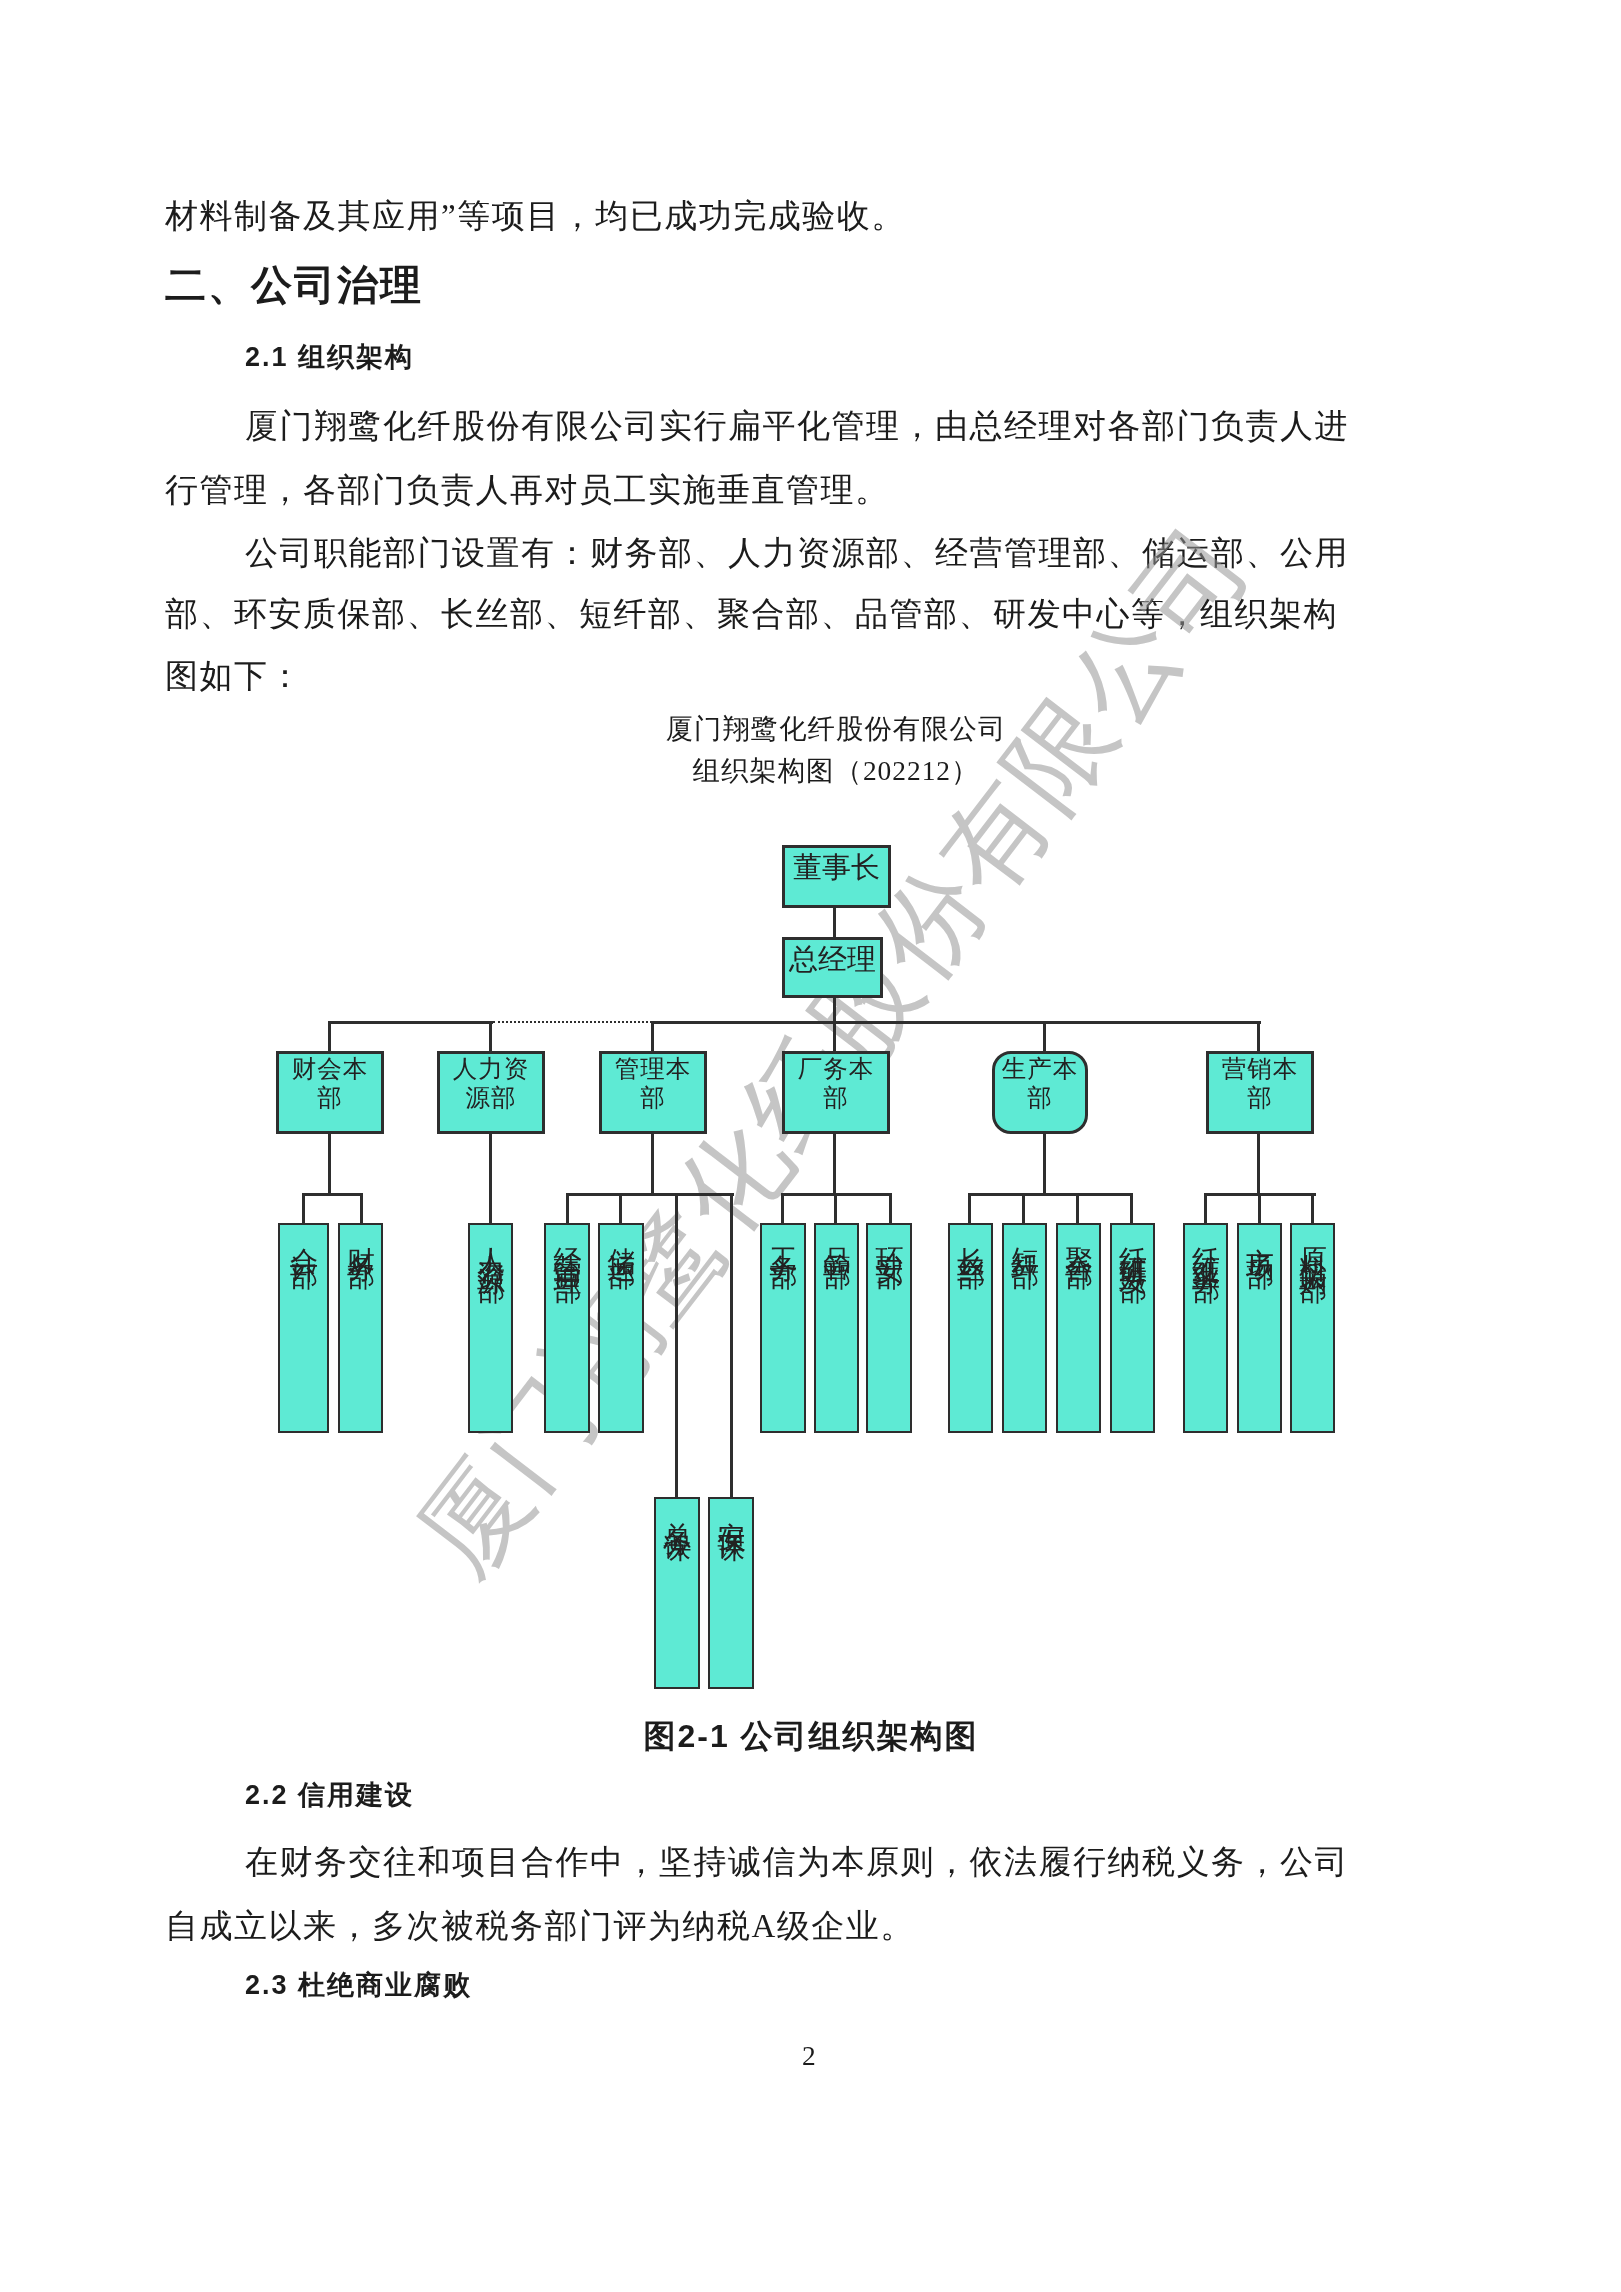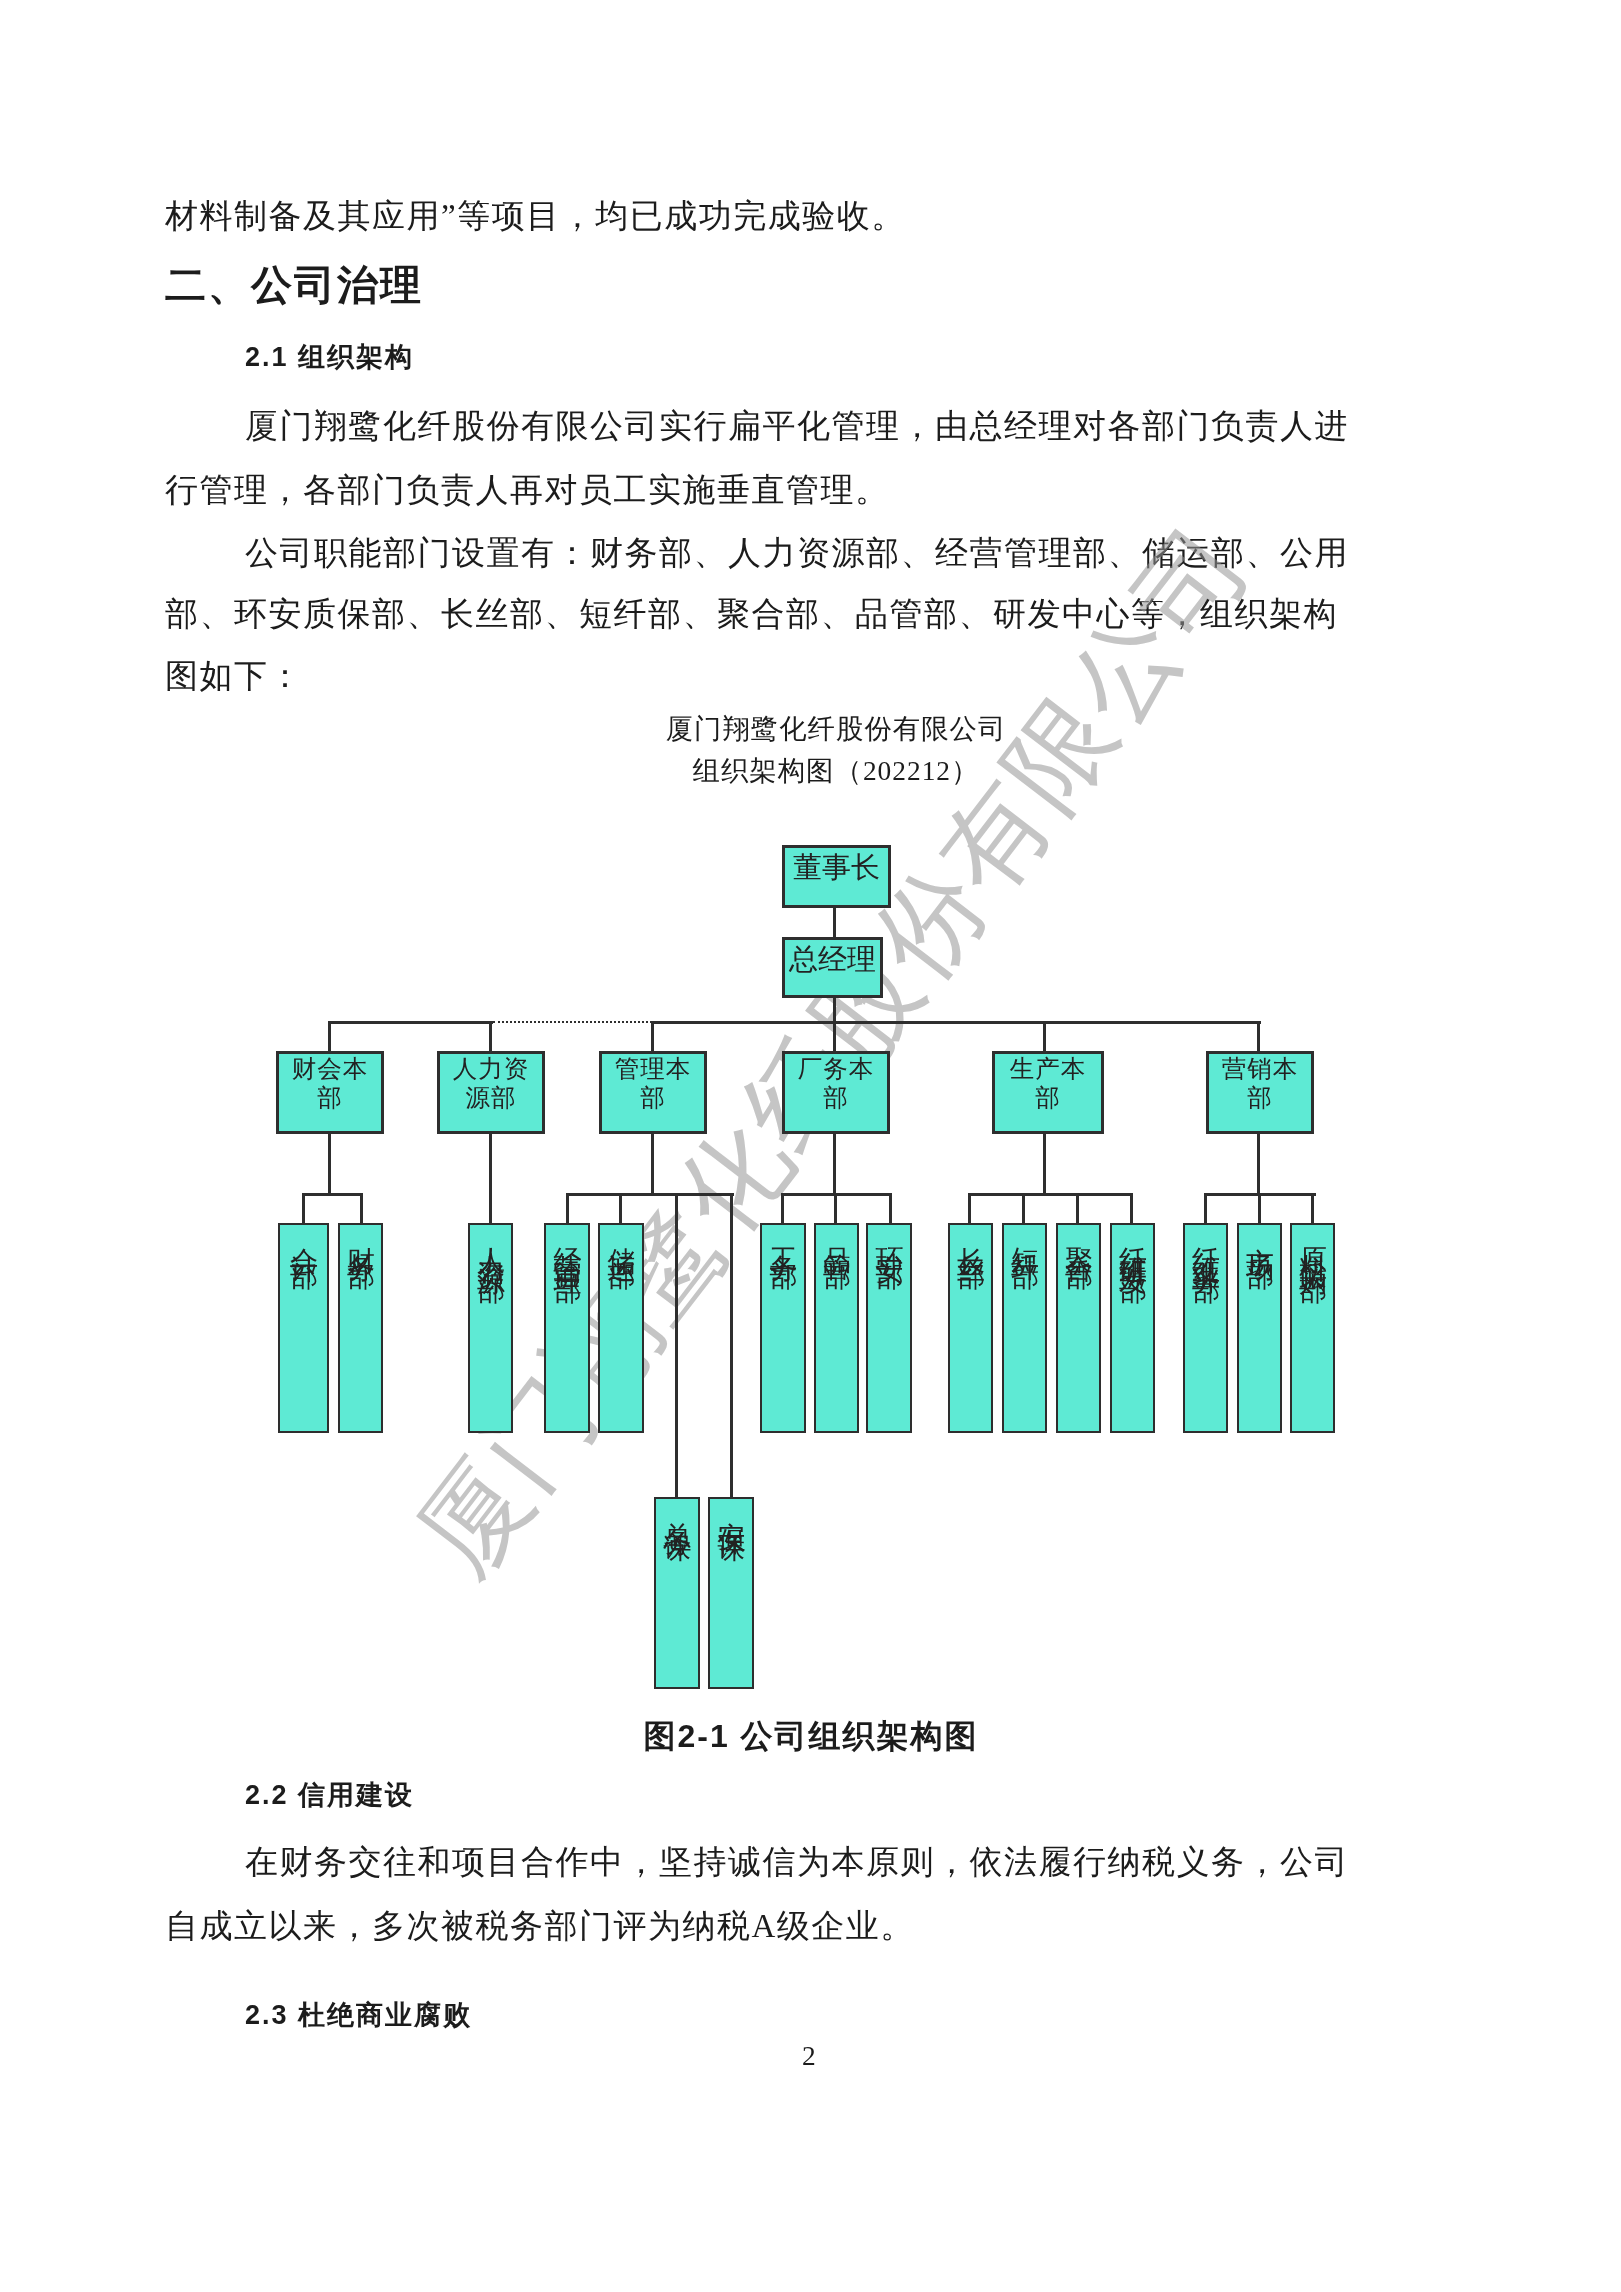--- a/index.html
+++ b/index.html
@@ -57,21 +57,21 @@
   <div class="abs h-black h-sub" style="left:245px; top:339px;">2.1 组织架构</div>
   <div class="abs body-text" style="left:245px; top:404px;">厦门翔鹭化纤股份有限公司实行扁平化管理，由总经理对各部门负责人进</div>
   <div class="abs body-text" style="left:165px; top:468px;">行管理，各部门负责人再对员工实施垂直管理。</div>
   <div class="abs body-text" style="left:245px; top:531px;">公司职能部门设置有：财务部、人力资源部、经营管理部、储运部、公用</div>
   <div class="abs body-text" style="left:165px; top:592px;">部、环安质保部、长丝部、短纤部、聚合部、品管部、研发中心等，组织架构</div>
   <div class="abs body-text" style="left:165px; top:654px;">图如下：</div>
 
   <div class="abs h-black h-sub" style="left:245px; top:1777px;">2.2 信用建设</div>
   <div class="abs body-text" style="left:245px; top:1840px;">在财务交往和项目合作中，坚持诚信为本原则，依法履行纳税义务，公司</div>
   <div class="abs body-text" style="left:165px; top:1904px;">自成立以来，多次被税务部门评为纳税A级企业。</div>
-  <div class="abs h-black h-sub" style="left:245px; top:1967px;margin-top:30px;">2.3 杜绝商业腐败</div>
+  <div class="abs h-black h-sub" style="left:245px; top:1967px;">2.3 杜绝商业腐败</div>
 
   <div class="abs pagenum" style="left:802px; top:2041px;">2</div>
 
   <div class="chart-layer">
 
     <div class="abs chart-title" style="left:542px; top:708px; width:588px;">
       <div>厦门翔鹭化纤股份有限公司</div>
       <div>组织架构图（202212）</div>
     </div>
 
@@ -101,21 +101,21 @@
     </div>
     <div class="obox division" style="left:437px; top:1051px; width:108px; height:83px;">
       <span>人力资源部</span>
     </div>
     <div class="obox division" style="left:599px; top:1051px; width:108px; height:83px;">
       <span>管理本部</span>
     </div>
     <div class="obox division" style="left:782px; top:1051px; width:108px; height:83px;">
       <span>厂务本部</span>
     </div>
-    <div class="obox division" style="left:992px; top:1051px; width:112px; height:83px;">
+    <div class="obox division" style="left:992px; top:1051px; width:96px; height:83px;border-radius:19px;">
       <span>生产本部</span>
     </div>
     <div class="obox division" style="left:1206px; top:1051px; width:108px; height:83px;">
       <span>营销本部</span>
     </div>
 
     <div class="vl" style="left:328px; top:1132px; height:63px;"></div>
     <div class="hl" style="left:302px; top:1193px; width:61px;"></div>
     <div class="vl" style="left:302px; top:1193px; height:32px;"></div>
     <div class="vl" style="left:360px; top:1193px; height:32px;"></div>

